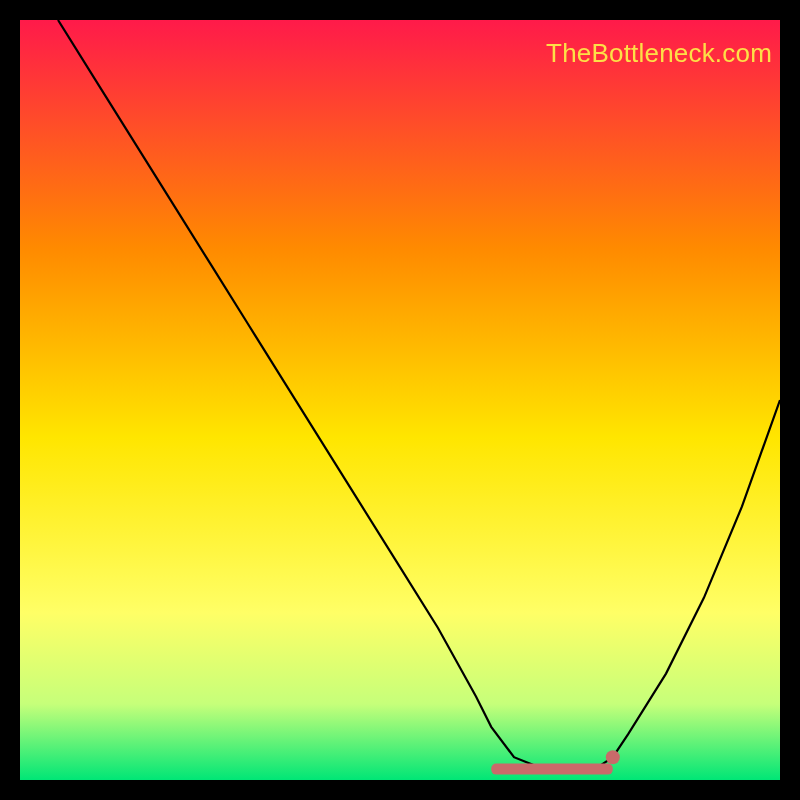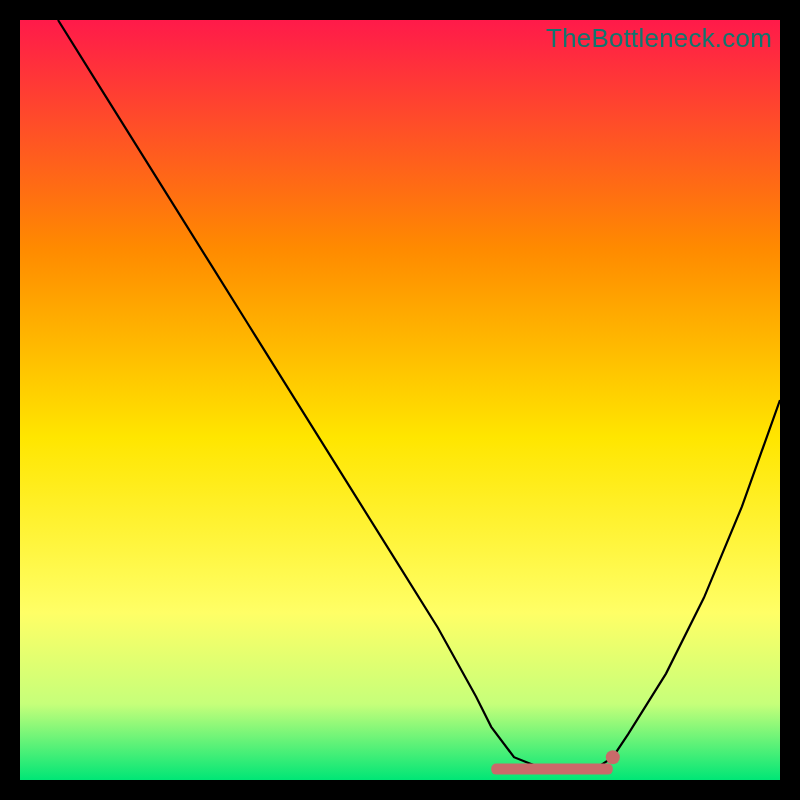--- a/index.html
+++ b/index.html
@@ -21,23 +21,23 @@
   }
   .plot {
     position: absolute;
     left: 0;
     top: 0;
     width: 760px;
     height: 760px;
   }
   .watermark {
     position: absolute;
-    top: 3px;
+    top: 18px;
     right: 8px;
-    color: #0f766e;
+    color: #fde047;
     font-size: 26px;
     font-weight: 500;
     letter-spacing: 0.2px;
     z-index: 5;
   }
   svg { display: block; }
 </style>
 </head>
 <body>
 

